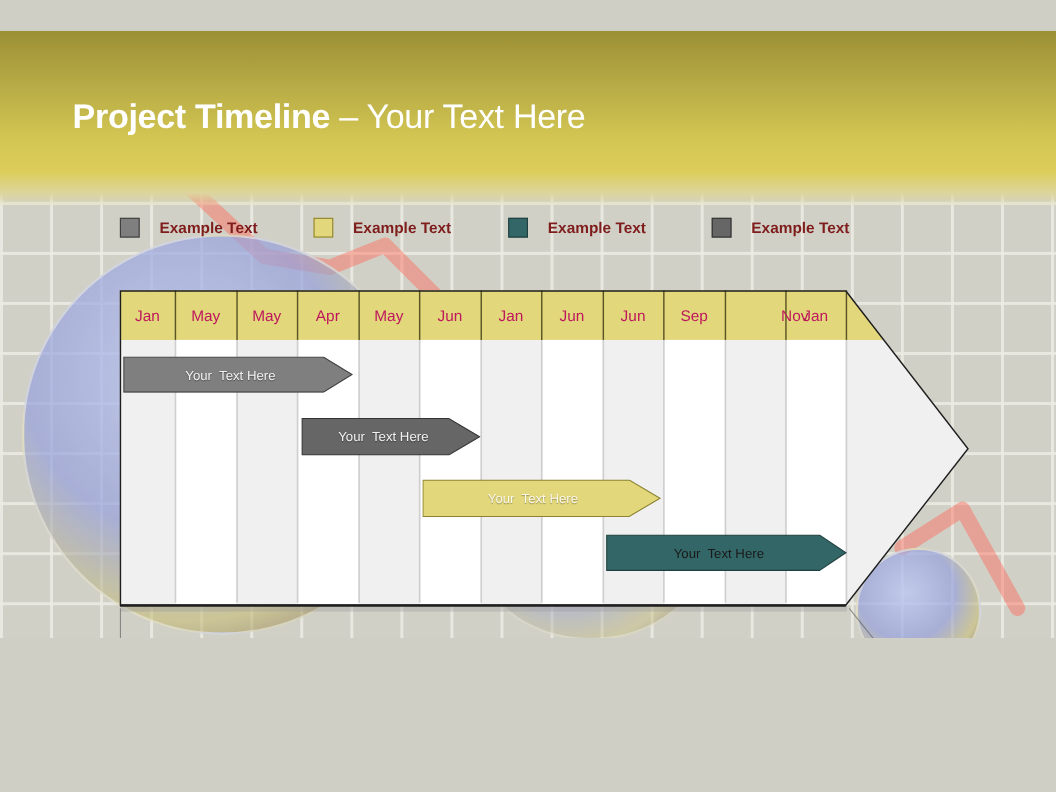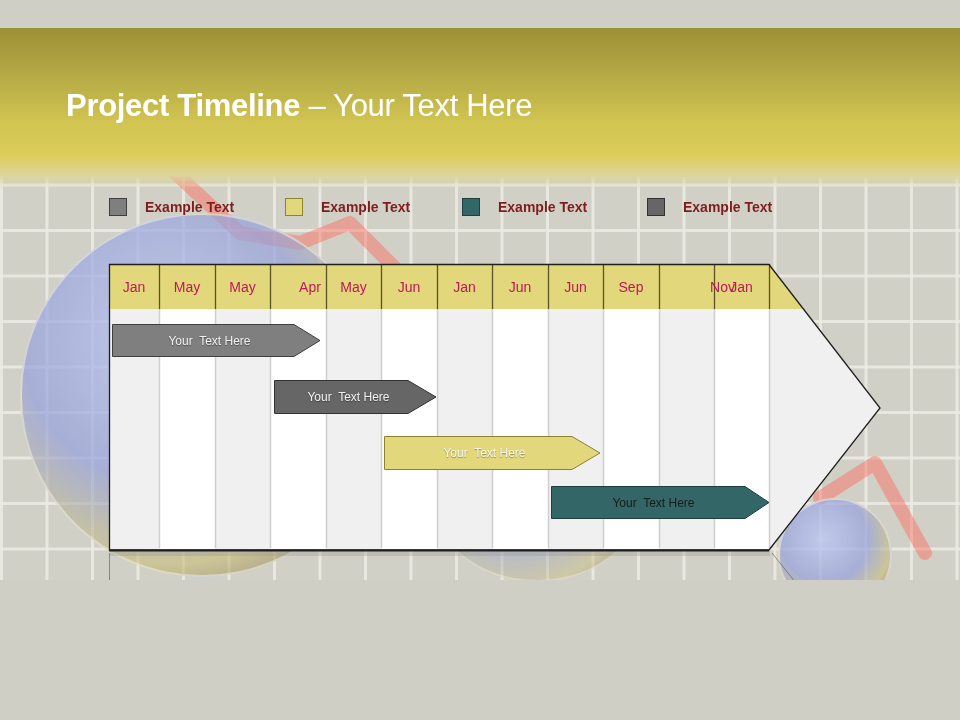--- a/index.html
+++ b/index.html
@@ -151,21 +151,21 @@
       <line x1="769.5" y1="281" x2="769.5" y2="520"></line>
     </g>
 
     <polygon points="109.5,236.5 769,236.5 880,380 769,522 109.5,522" fill="none" stroke="#1e1e1e" stroke-width="1.3"></polygon>
     <line x1="109" y1="522.5" x2="769" y2="522.5" stroke="#1e1e1e" stroke-width="2"></line>
   </svg>
 
   <div class="month-label" style="left:109px;width:50px;z-index:5;">Jan</div>
   <div class="month-label" style="left:159px;width:56px;z-index:5;">May</div>
   <div class="month-label" style="left:215px;width:55px;z-index:5;">May</div>
-  <div class="month-label" style="left:270px;width:56px;z-index:5;padding-left:12px;">Apr</div>
+  <div class="month-label" style="left:270px;width:56px;z-index:5;">Apr</div>
   <div class="month-label" style="left:326px;width:55px;z-index:5;">May</div>
   <div class="month-label" style="left:381px;width:56px;z-index:5;">Jun</div>
   <div class="month-label" style="left:437px;width:55px;z-index:5;">Jan</div>
   <div class="month-label" style="left:492px;width:56px;z-index:5;">Jun</div>
   <div class="month-label" style="left:548px;width:55px;z-index:5;">Jun</div>
   <div class="month-label" style="left:603px;width:56px;z-index:5;">Sep</div>
   <div class="month-label" style="left:659px;width:55px;z-index:5;padding-left:36px;">Nov</div>
   <div class="month-label" style="left:714px;width:55px;z-index:5;">Jan</div>
 
   <div class="bar" style="left:112px;top:296px;width:209px;height:33px;color:#f2f2f2;">

